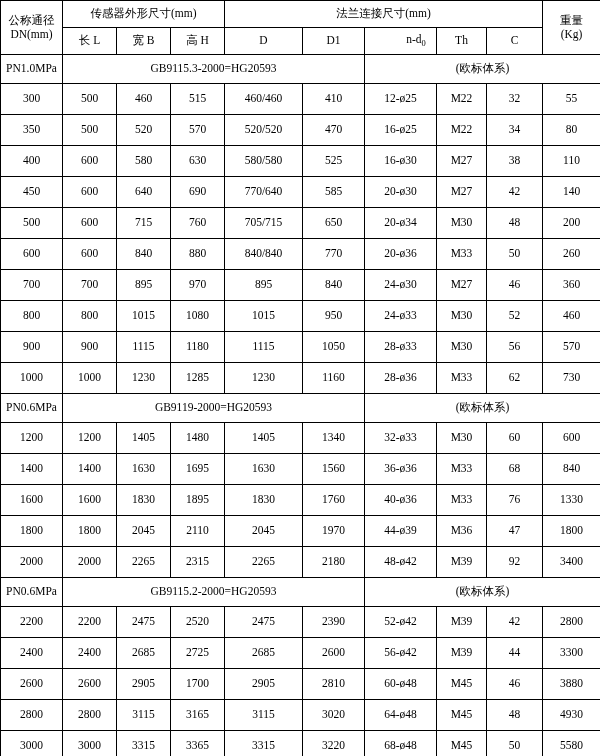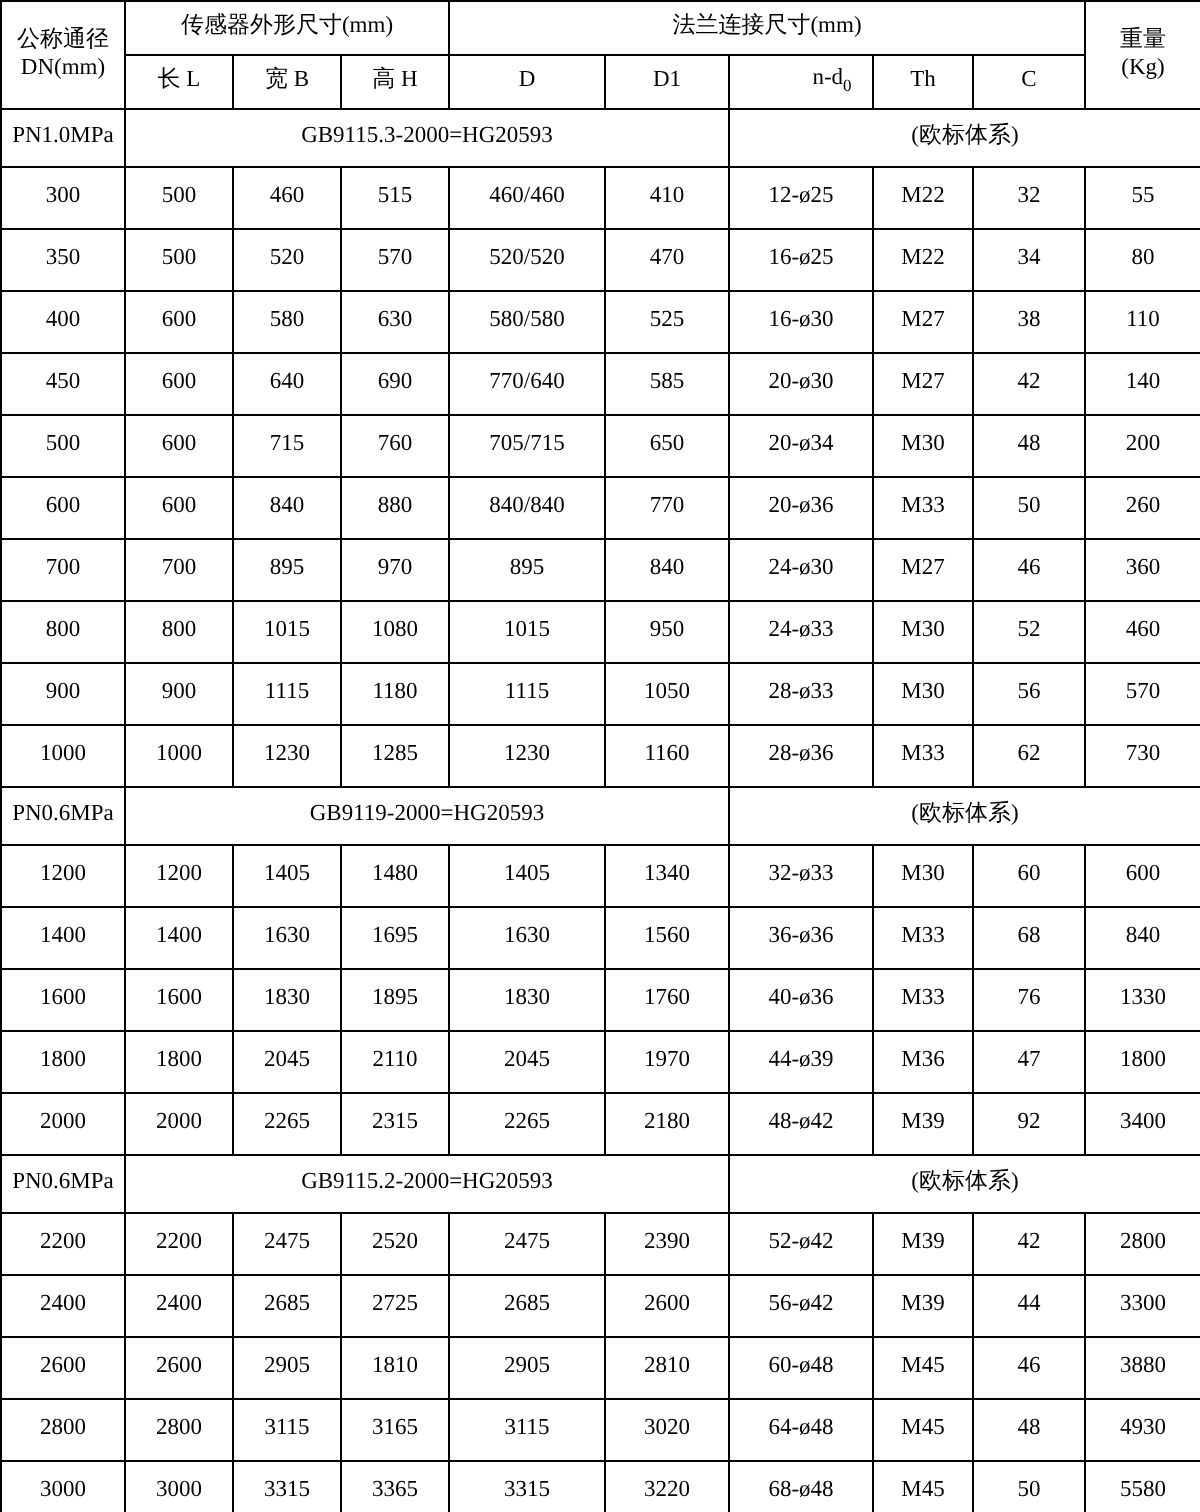--- a/index.html
+++ b/index.html
@@ -336,21 +336,21 @@
         <td>2600</td>
         <td>56-ø42</td>
         <td>M39</td>
         <td>44</td>
         <td>3300</td>
       </tr>
       <tr class="data-row">
         <td>2600</td>
         <td>2600</td>
         <td>2905</td>
-        <td>1810</td>
+        <td>1700</td>
         <td>2905</td>
         <td>2810</td>
         <td>60-ø48</td>
         <td>M45</td>
         <td>46</td>
         <td>3880</td>
       </tr>
       <tr class="data-row">
         <td>2800</td>
         <td>2800</td>

